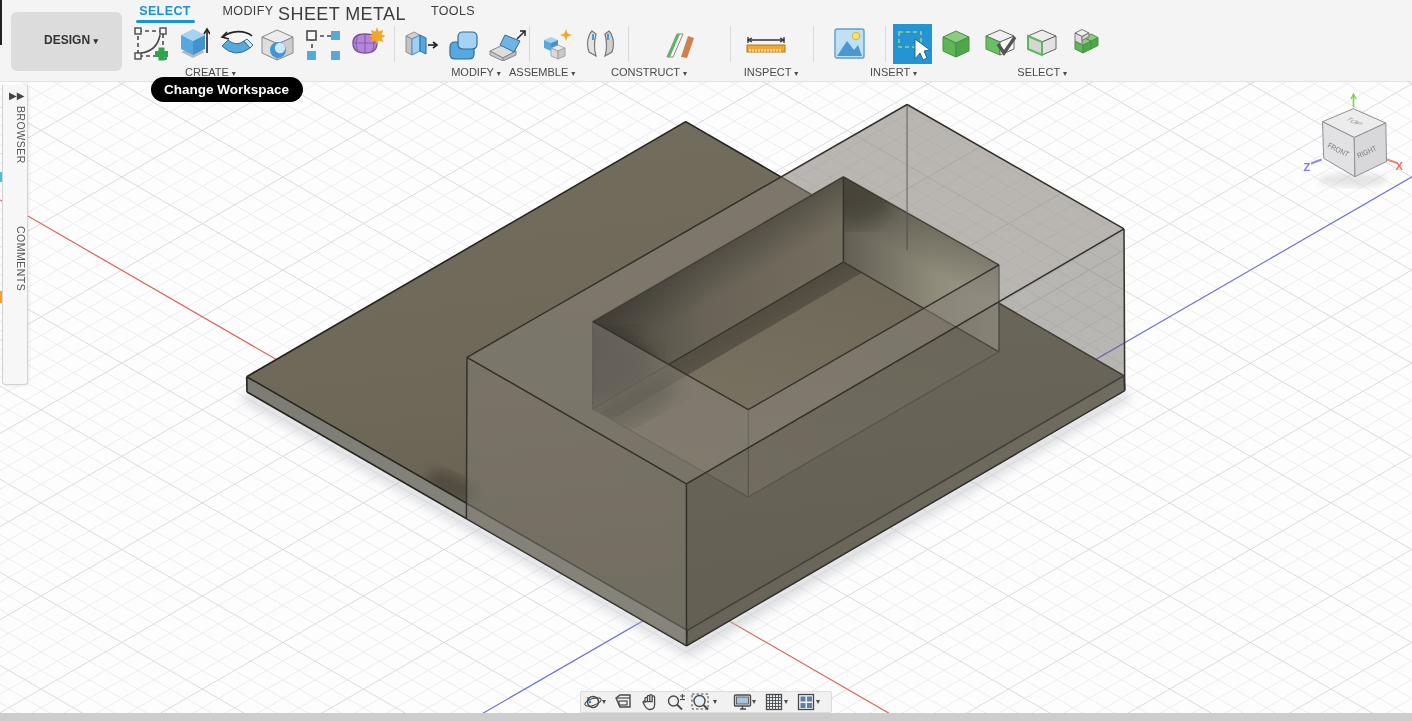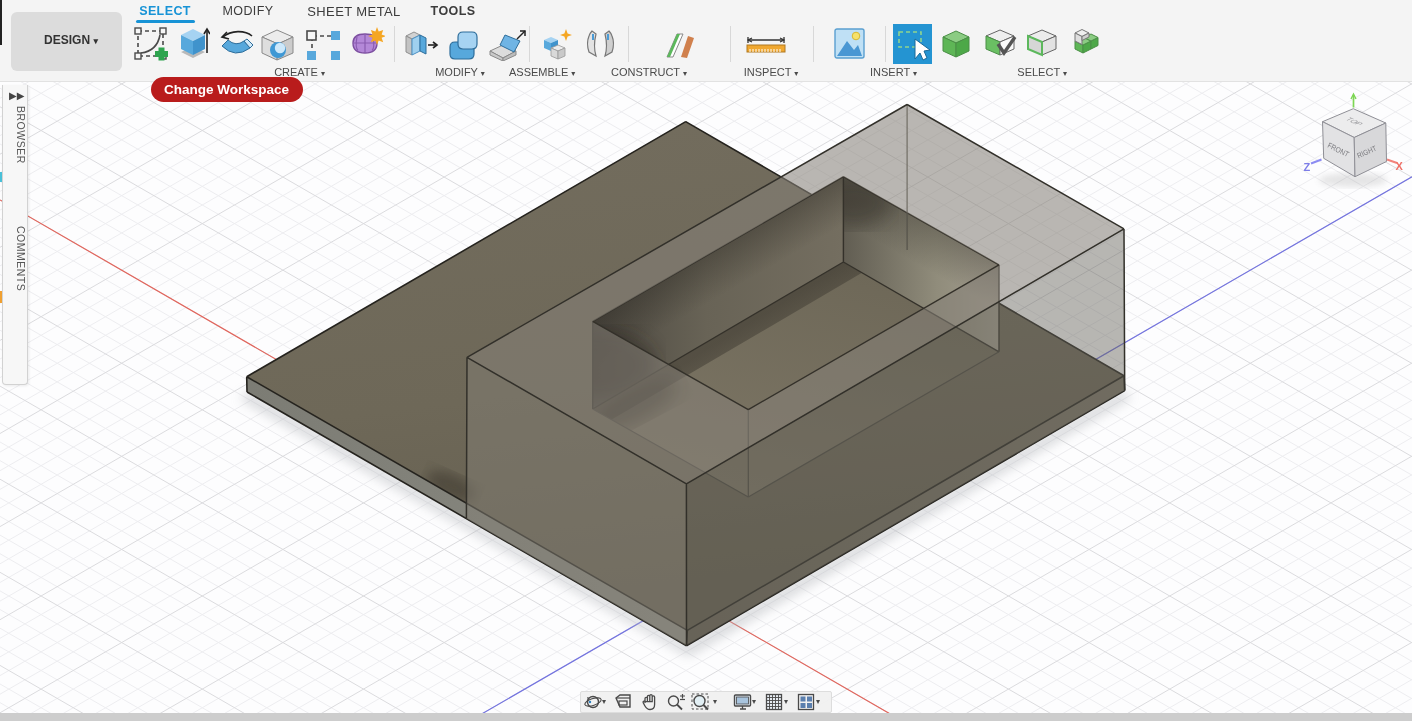--- a/index.html
+++ b/index.html
@@ -119,27 +119,27 @@
 <path d="M1351 99l2.5-5 2.5 5" fill="none" stroke="#7dd653" stroke-width="1.4"></path>
 <path d="M1387 159.5L1397 163" stroke="#f1837c" stroke-width="2" fill="none"></path>
 <text x="1395.5" y="170" font-size="11" font-weight="bold" fill="#ef6f66" font-family="Liberation Sans, sans-serif">X</text>
 <path d="M1321.5 159.5L1311 163.5" stroke="#8c8cf2" stroke-width="2" fill="none"></path>
 <text x="1303.5" y="171" font-size="11" font-weight="bold" fill="#7d7de8" font-family="Liberation Sans, sans-serif">Z</text>
 </svg>
 <div style="position:absolute;left:0;top:0;width:1412px;height:82px;background:#f4f4f4;border-bottom:1px solid #e2e2e2"></div>
 <div style="position:absolute;left:0;top:0;width:2px;height:45px;background:#222"></div>
 <div style="position:absolute;left:95px;top:3.5px;width:140px;text-align:center;font-size:12.5px;font-weight:bold;letter-spacing:0.4px;color:#1793d6">SELECT</div>
 <div style="position:absolute;left:178px;top:3.5px;width:140px;text-align:center;font-size:12.5px;font-weight:normal;letter-spacing:0.4px;color:#3c3c3c">MODIFY</div>
-<div style="position:absolute;left:284px;top:3.5px;width:140px;text-align:center;font-size:13px;font-weight:normal;letter-spacing:0.4px;color:#3c3c3c">SHEET METAL</div>
-<div style="position:absolute;left:383px;top:3.5px;width:140px;text-align:center;font-size:12.5px;font-weight:bold;letter-spacing:0.4px;color:#3c3c3c">TOOLS</div>
+<div style="position:absolute;left:272px;top:3.5px;width:140px;text-align:center;font-size:18px;font-weight:normal;letter-spacing:0.4px;color:#3c3c3c">SHEET METAL</div>
+<div style="position:absolute;left:383px;top:3.5px;width:140px;text-align:center;font-size:12.5px;font-weight:normal;letter-spacing:0.4px;color:#3c3c3c">TOOLS</div>
 <div style="position:absolute;left:135.5px;top:19.5px;width:59px;height:3.5px;background:#1793d6;border-radius:2px"></div>
 <div style="position:absolute;left:11px;top:12px;width:111px;height:59px;background:#dcdcdc;border-radius:6px"></div>
 <div style="position:absolute;left:11px;top:33px;width:120px;text-align:center;font-size:12px;font-weight:bold;color:#333">DESIGN <span style="font-size:9px">▾</span></div>
-<div style="position:absolute;left:185px;top:66px;width:140px;text-align:right;font-size:11px;color:#4a4a4a">CREATE <span style="font-size:8px">▾</span></div>
-<div style="position:absolute;left:390px;top:66px;width:140px;text-align:center;font-size:11px;color:#4a4a4a">MODIFY <span style="font-size:8px">▾</span></div>
+<div style="position:absolute;left:185px;top:66px;width:140px;text-align:left;font-size:11px;color:#4a4a4a">CREATE <span style="font-size:8px">▾</span></div>
+<div style="position:absolute;left:406px;top:66px;width:140px;text-align:center;font-size:11px;color:#4a4a4a">MODIFY <span style="font-size:8px">▾</span></div>
 <div style="position:absolute;left:509px;top:66px;width:140px;text-align:left;font-size:11px;color:#4a4a4a">ASSEMBLE <span style="font-size:8px">▾</span></div>
 <div style="position:absolute;left:611px;top:66px;width:140px;font-size:11px;color:#4a4a4a">CONSTRUCT <span style="font-size:8px">▾</span></div>
 <div style="position:absolute;left:701px;top:66px;width:140px;text-align:center;font-size:11px;color:#4a4a4a">INSPECT <span style="font-size:8px">▾</span></div>
 <div style="position:absolute;left:777px;top:66px;width:140px;text-align:right;font-size:11px;color:#4a4a4a">INSERT <span style="font-size:8px">▾</span></div>
 <div style="position:absolute;left:927px;top:66px;width:140px;text-align:right;font-size:11px;color:#4a4a4a">SELECT <span style="font-size:8px">▾</span></div>
 <div style="position:absolute;left:393.7px;top:26px;width:1px;height:36px;background:#d8d8d8"></div>
 <div style="position:absolute;left:529.4px;top:26px;width:1px;height:36px;background:#d8d8d8"></div>
 <div style="position:absolute;left:627.8px;top:26px;width:1px;height:36px;background:#d8d8d8"></div>
 <div style="position:absolute;left:730.4px;top:26px;width:1px;height:36px;background:#d8d8d8"></div>
 <div style="position:absolute;left:813.4px;top:26px;width:1px;height:36px;background:#d8d8d8"></div>
@@ -267,21 +267,21 @@
 <polygon points="10,7 17,3.5 24,7 17,10.5" fill="#efefef" stroke="#777" stroke-width="1"></polygon>
 <polygon points="10,7 10,15 17,18.5 17,10.5" fill="#dedede" stroke="#777" stroke-width="1"></polygon>
 <polygon points="24,7 24,11 17,14.5 17,10.5" fill="#cfcfcf" stroke="#777" stroke-width="1"></polygon>
   </svg>
 <div style="position:absolute;left:2px;top:85px;width:26px;height:300px;background:#f7f7f7;border:1px solid #d2d2d2;border-top:none;border-radius:0 0 4px 4px;box-shadow:1px 1px 3px rgba(0,0,0,0.08)"></div>
 <div style="position:absolute;left:9px;top:90px;font-size:10px;color:#444">▶▶</div>
 <div style="position:absolute;left:3px;top:104px;width:24px;height:62px;writing-mode:vertical-rl;text-align:center;font-size:10.5px;letter-spacing:0.5px;color:#555">BROWSER</div>
 <div style="position:absolute;left:3px;top:225px;width:24px;height:68px;writing-mode:vertical-rl;text-align:center;font-size:10.5px;letter-spacing:0.5px;color:#555">COMMENTS</div>
 <div style="position:absolute;left:0;top:172px;width:2px;height:10px;background:#49c0d8"></div>
 <div style="position:absolute;left:0;top:291px;width:2px;height:12px;background:#f0a030"></div>
-<div style="position:absolute;left:150.5px;top:77px;width:152px;height:24.5px;background:#b91c1c;border-radius:12.5px;color:#fff;font-size:13.5px;font-weight:bold;text-align:center;line-height:25.5px">Change Workspace</div>
+<div style="position:absolute;left:150.5px;top:77px;width:152px;height:24.5px;background:#000000;border-radius:12.5px;color:#fff;font-size:13.5px;font-weight:bold;text-align:center;line-height:25.5px">Change Workspace</div>
 <div style="position:absolute;left:580px;top:691px;width:252px;height:22px;background:rgba(240,240,240,0.95);border:1px solid #ddd;border-radius:2px"></div>
 <svg style="position:absolute;left:584px;top:693px" width="19" height="18" viewBox="0 0 19 18">
     <circle cx="9" cy="9" r="5.5" fill="none" stroke="#4a4a4a" stroke-width="1.4"></circle>
     <ellipse cx="9" cy="9" rx="8.5" ry="3.4" fill="none" stroke="#4a4a4a" stroke-width="1.1" transform="rotate(-18 9 9)"></ellipse>
     <path d="M3 4l2.5 1-1.5 2z" fill="#4a4a4a"></path>
     <circle cx="6" cy="9" r="1.2" fill="#2a7fc0"></circle>
   </svg>
 <div style="position:absolute;left:602px;top:697px;font-size:8px;color:#4a4a4a">▾</div>
 <svg style="position:absolute;left:614px;top:693px" width="20" height="18" viewBox="0 0 20 18">
     <path d="M2 5l4-3h10v12H6z" fill="none" stroke="#4a4a4a" stroke-width="1.4"></path>

